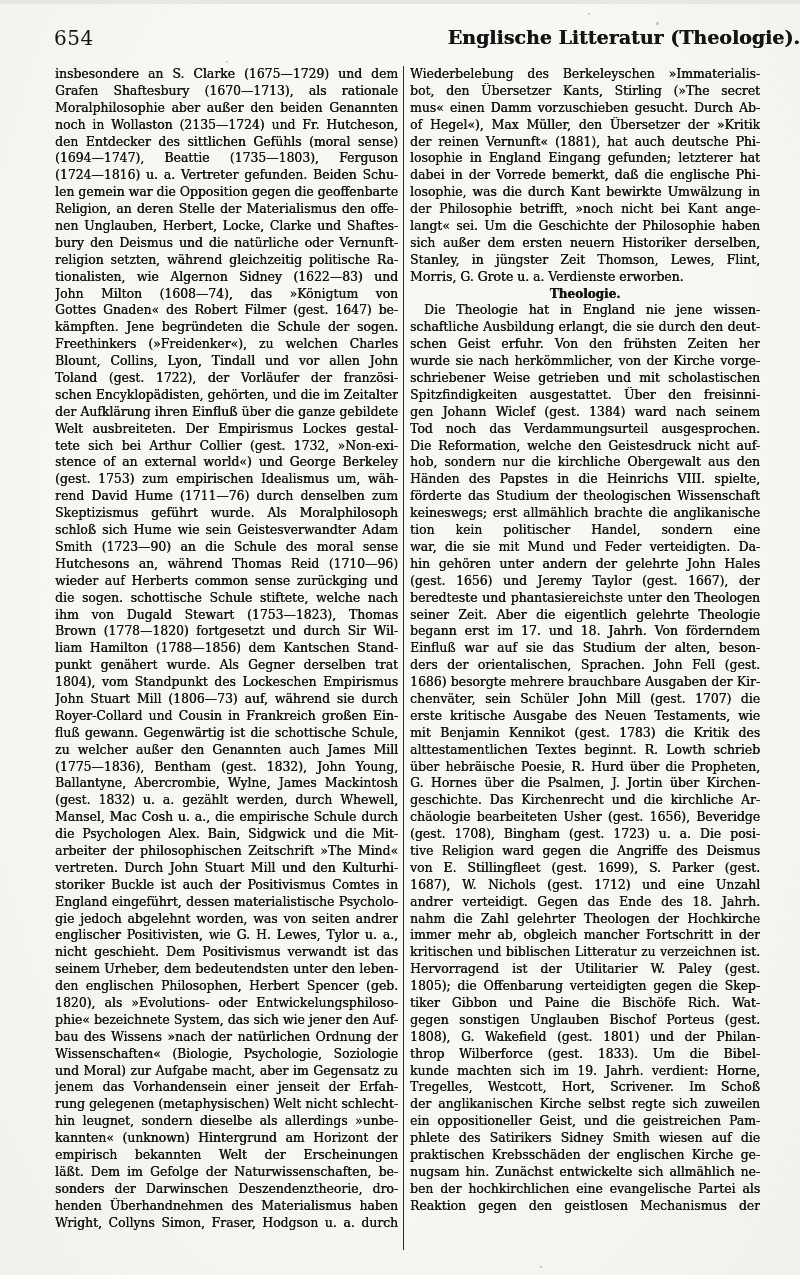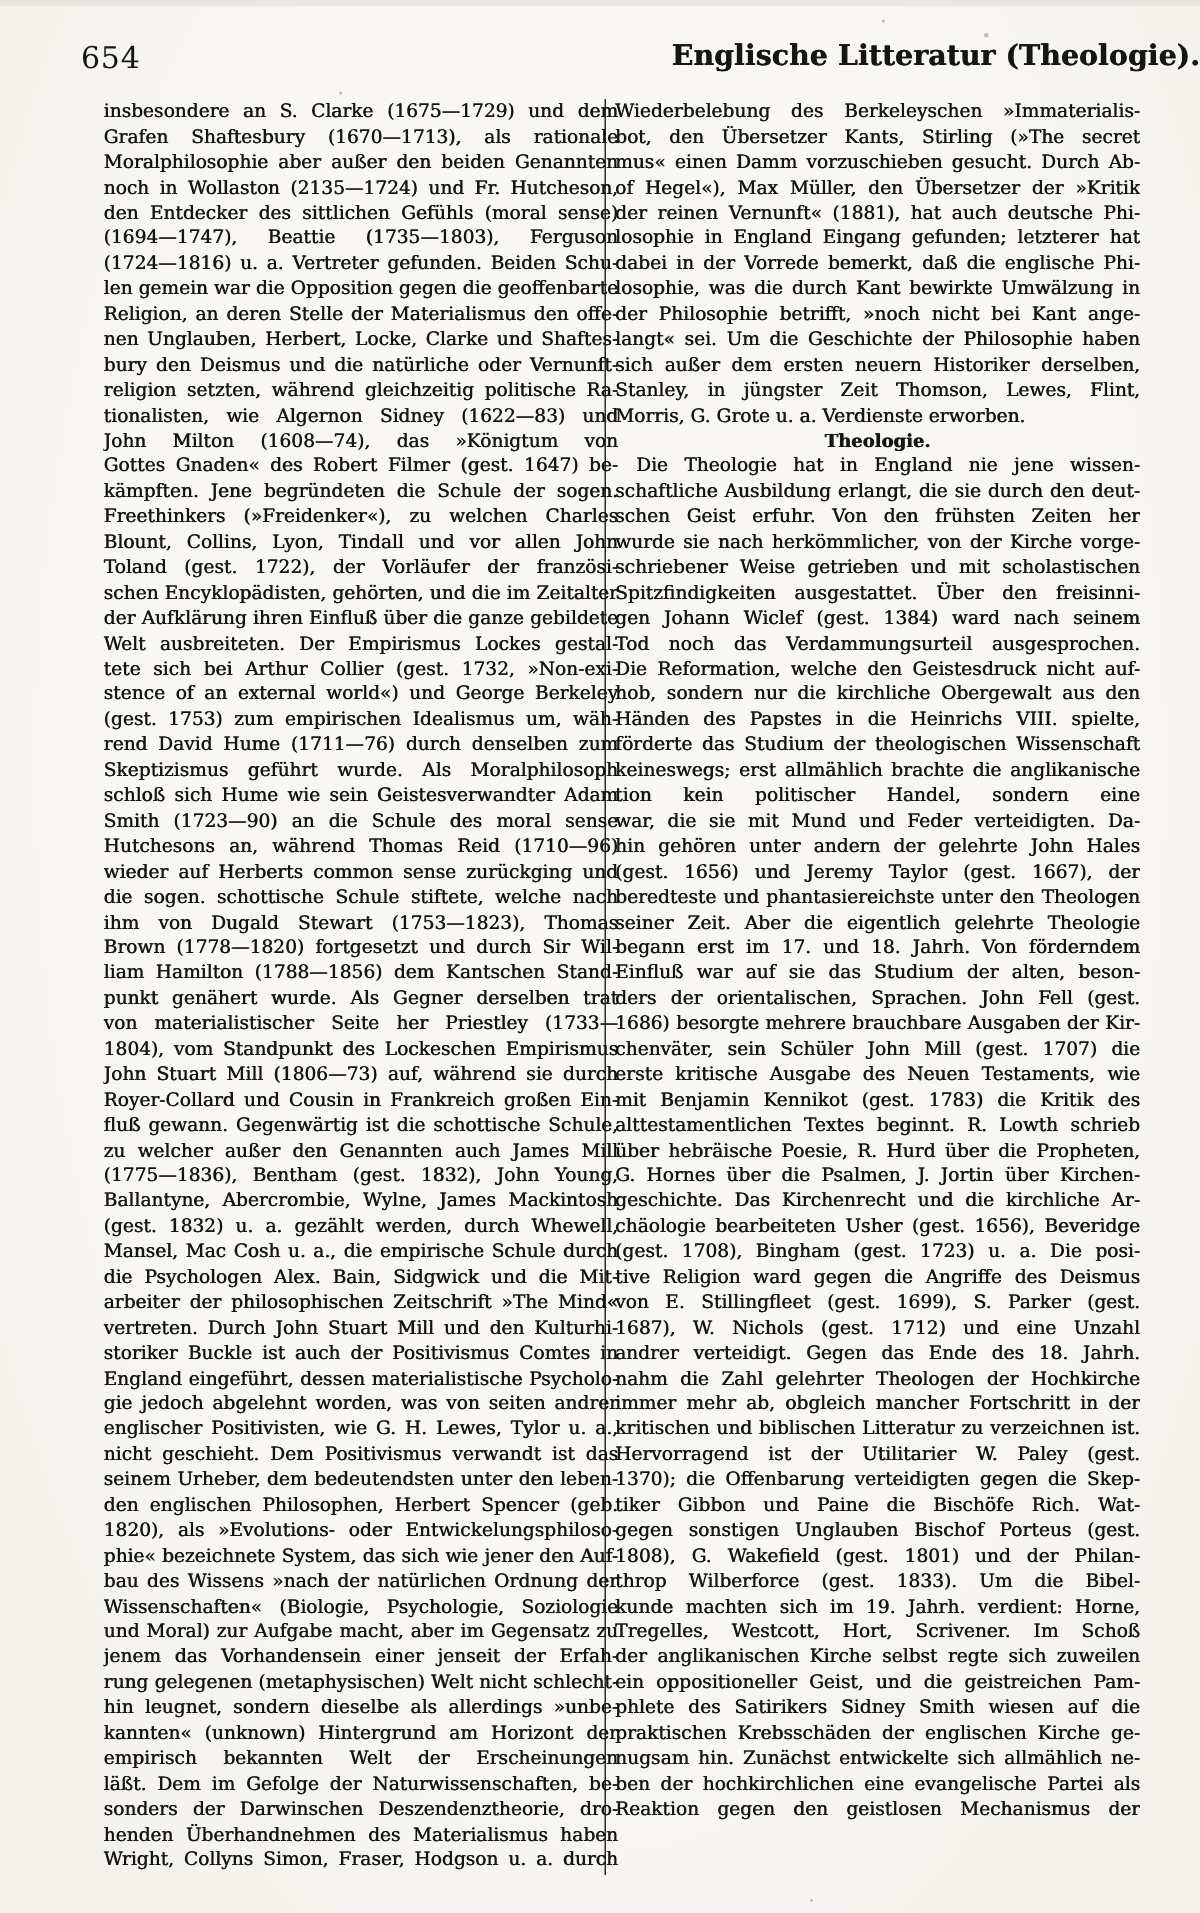--- a/index.html
+++ b/index.html
@@ -34,21 +34,21 @@
     left: 403px;
     top: 62px;
     width: 1px;
     height: 1184px;
     background: #2b2a28;
   }
   .col {
     position: absolute;
     top: 62px;
   }
-  .col-left  { left: 69px;  width: 343px; }
+  .col-left  { left: 55px;  width: 343px; }
   .col-right { left: 410px; width: 350px; }
   .text-line {
     height: 16.9px;
     line-height: 16.9px;
     font-size: 12.4px;
     text-align: justify;
     text-align-last: justify;
     -moz-text-align-last: justify;
     white-space: normal;
     overflow: hidden;
@@ -114,21 +114,20 @@
       <div class="text-line">Skeptizismus geführt wurde. Als Moralphilosoph</div>
       <div class="text-line">schloß sich Hume wie sein Geistesverwandter Adam</div>
       <div class="text-line">Smith (1723—90) an die Schule des moral sense</div>
       <div class="text-line">Hutchesons an, während Thomas Reid (1710—96)</div>
       <div class="text-line">wieder auf Herberts common sense zurückging und</div>
       <div class="text-line">die sogen. schottische Schule stiftete, welche nach</div>
       <div class="text-line">ihm von Dugald Stewart (1753—1823), Thomas</div>
       <div class="text-line">Brown (1778—1820) fortgesetzt und durch Sir Wil-</div>
       <div class="text-line">liam Hamilton (1788—1856) dem Kantschen Stand-</div>
       <div class="text-line">punkt genähert wurde. Als Gegner derselben trat</div>
-      <div class="text-line">von materialistischer Seite her Priestley (1733—</div>
       <div class="text-line">1804), vom Standpunkt des Lockeschen Empirismus</div>
       <div class="text-line">John Stuart Mill (1806—73) auf, während sie durch</div>
       <div class="text-line">Royer-Collard und Cousin in Frankreich großen Ein-</div>
       <div class="text-line">fluß gewann. Gegenwärtig ist die schottische Schule,</div>
       <div class="text-line">zu welcher außer den Genannten auch James Mill</div>
       <div class="text-line">(1775—1836), Bentham (gest. 1832), John Young,</div>
       <div class="text-line">Ballantyne, Abercrombie, Wylne, James Mackintosh</div>
       <div class="text-line">(gest. 1832) u. a. gezählt werden, durch Whewell,</div>
       <div class="text-line">Mansel, Mac Cosh u. a., die empirische Schule durch</div>
       <div class="text-line">die Psychologen Alex. Bain, Sidgwick und die Mit-</div>
@@ -208,21 +207,21 @@
         <div class="text-line">chäologie bearbeiteten Usher (gest. 1656), Beveridge</div>
         <div class="text-line">(gest. 1708), Bingham (gest. 1723) u. a. Die posi-</div>
         <div class="text-line">tive Religion ward gegen die Angriffe des Deismus</div>
         <div class="text-line">von E. Stillingfleet (gest. 1699), S. Parker (gest.</div>
         <div class="text-line">1687), W. Nichols (gest. 1712) und eine Unzahl</div>
         <div class="text-line">andrer verteidigt. Gegen das Ende des 18. Jahrh.</div>
         <div class="text-line">nahm die Zahl gelehrter Theologen der Hochkirche</div>
         <div class="text-line">immer mehr ab, obgleich mancher Fortschritt in der</div>
         <div class="text-line">kritischen und biblischen Litteratur zu verzeichnen ist.</div>
         <div class="text-line">Hervorragend ist der Utilitarier W. Paley (gest.</div>
-        <div class="text-line">1370); die Offenbarung verteidigten gegen die Skep-</div>
+        <div class="text-line">1805); die Offenbarung verteidigten gegen die Skep-</div>
         <div class="text-line">tiker Gibbon und Paine die Bischöfe Rich. Wat-</div>
         <div class="text-line">gegen sonstigen Unglauben Bischof Porteus (gest.</div>
         <div class="text-line">1808), G. Wakefield (gest. 1801) und der Philan-</div>
         <div class="text-line">throp Wilberforce (gest. 1833). Um die Bibel-</div>
         <div class="text-line">kunde machten sich im 19. Jahrh. verdient: Horne,</div>
         <div class="text-line">Tregelles, Westcott, Hort, Scrivener. Im Schoß</div>
         <div class="text-line">der anglikanischen Kirche selbst regte sich zuweilen</div>
         <div class="text-line">ein oppositioneller Geist, und die geistreichen Pam-</div>
         <div class="text-line">phlete des Satirikers Sidney Smith wiesen auf die</div>
         <div class="text-line">praktischen Krebsschäden der englischen Kirche ge-</div>

